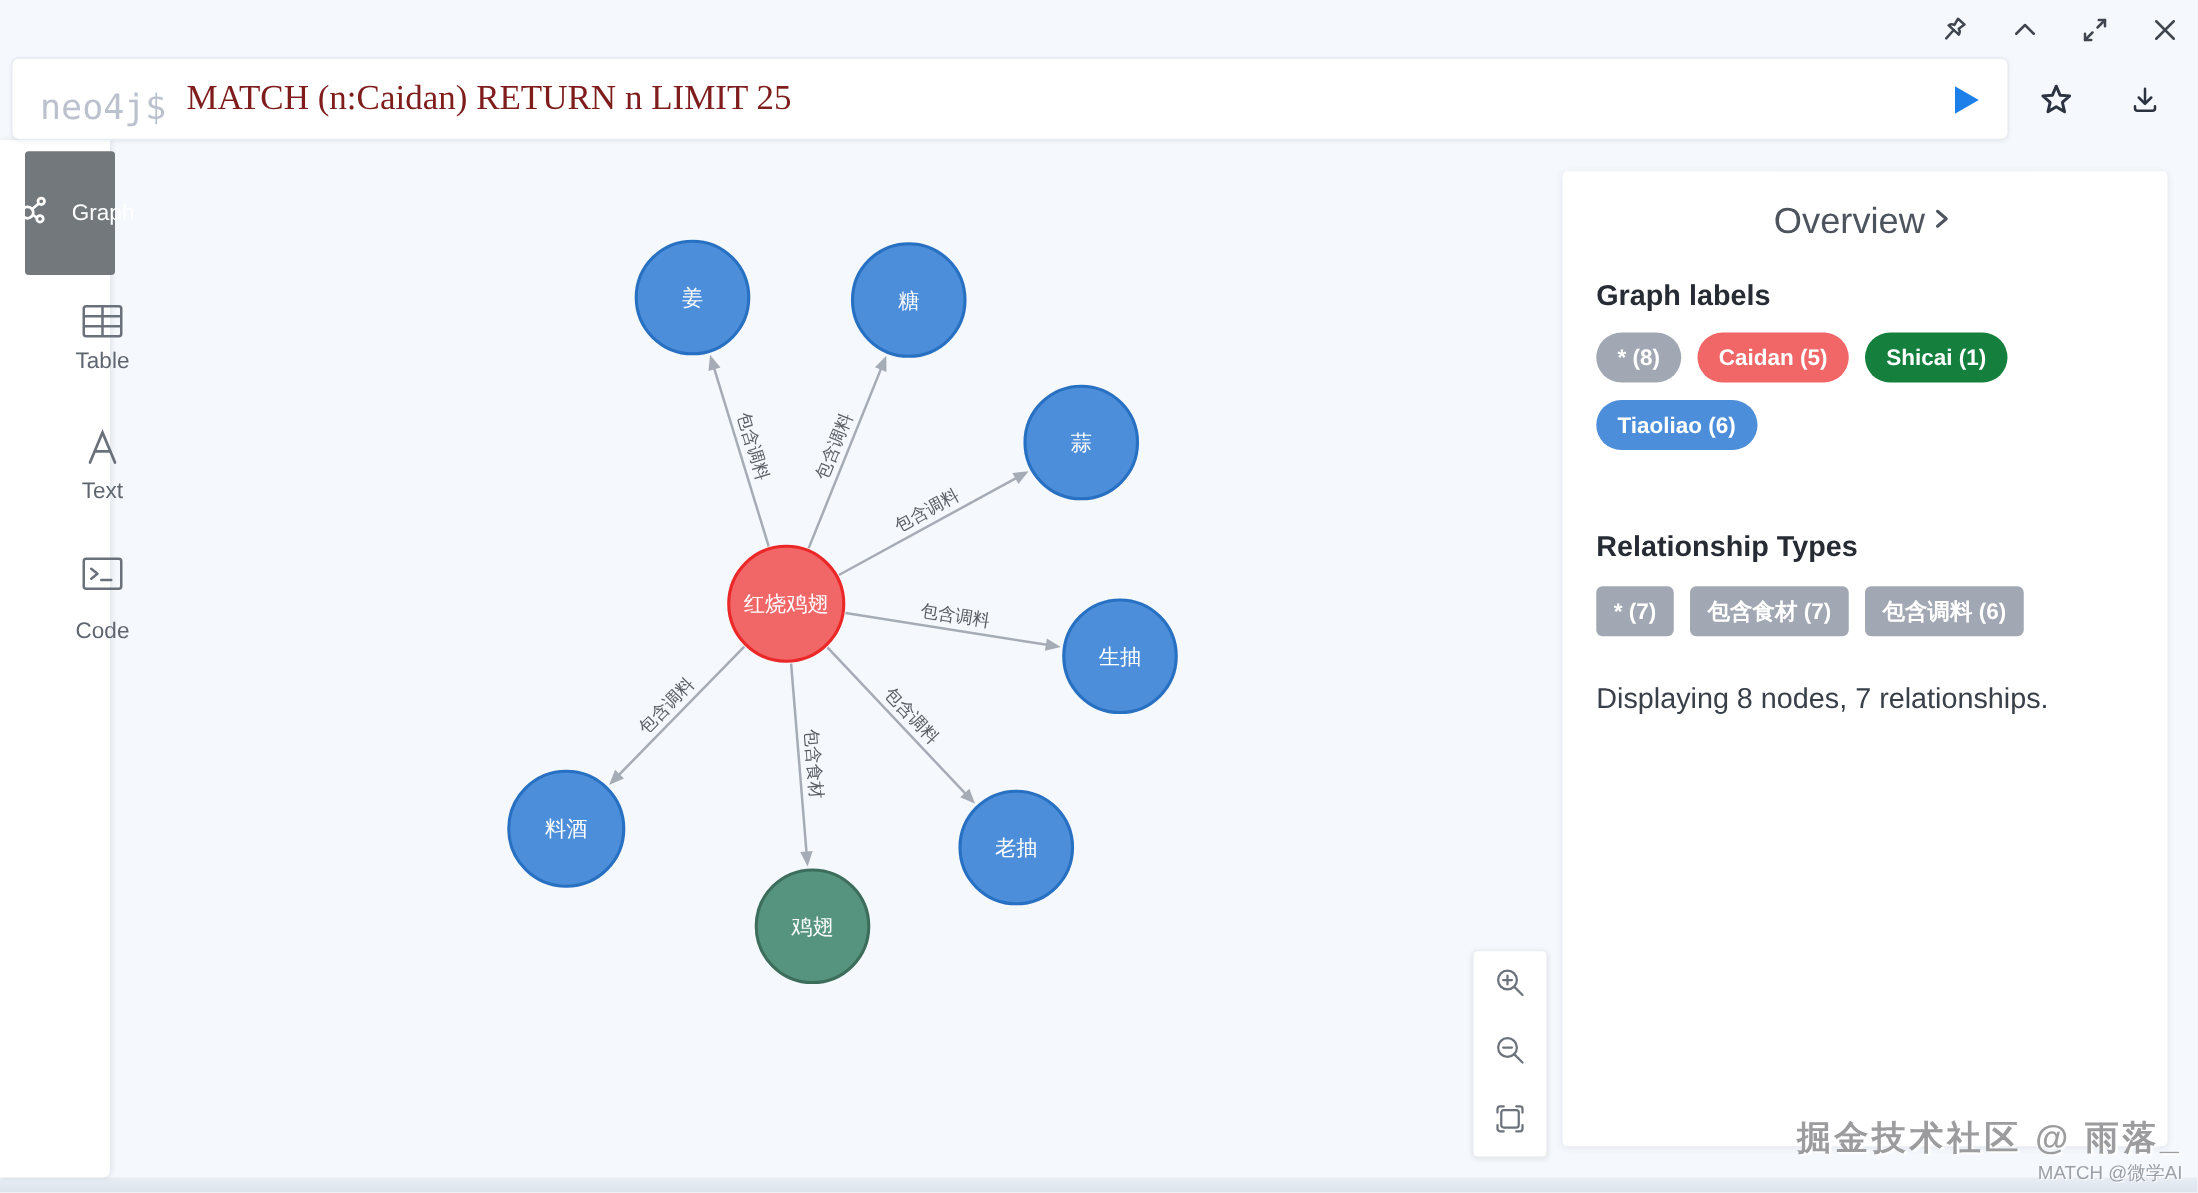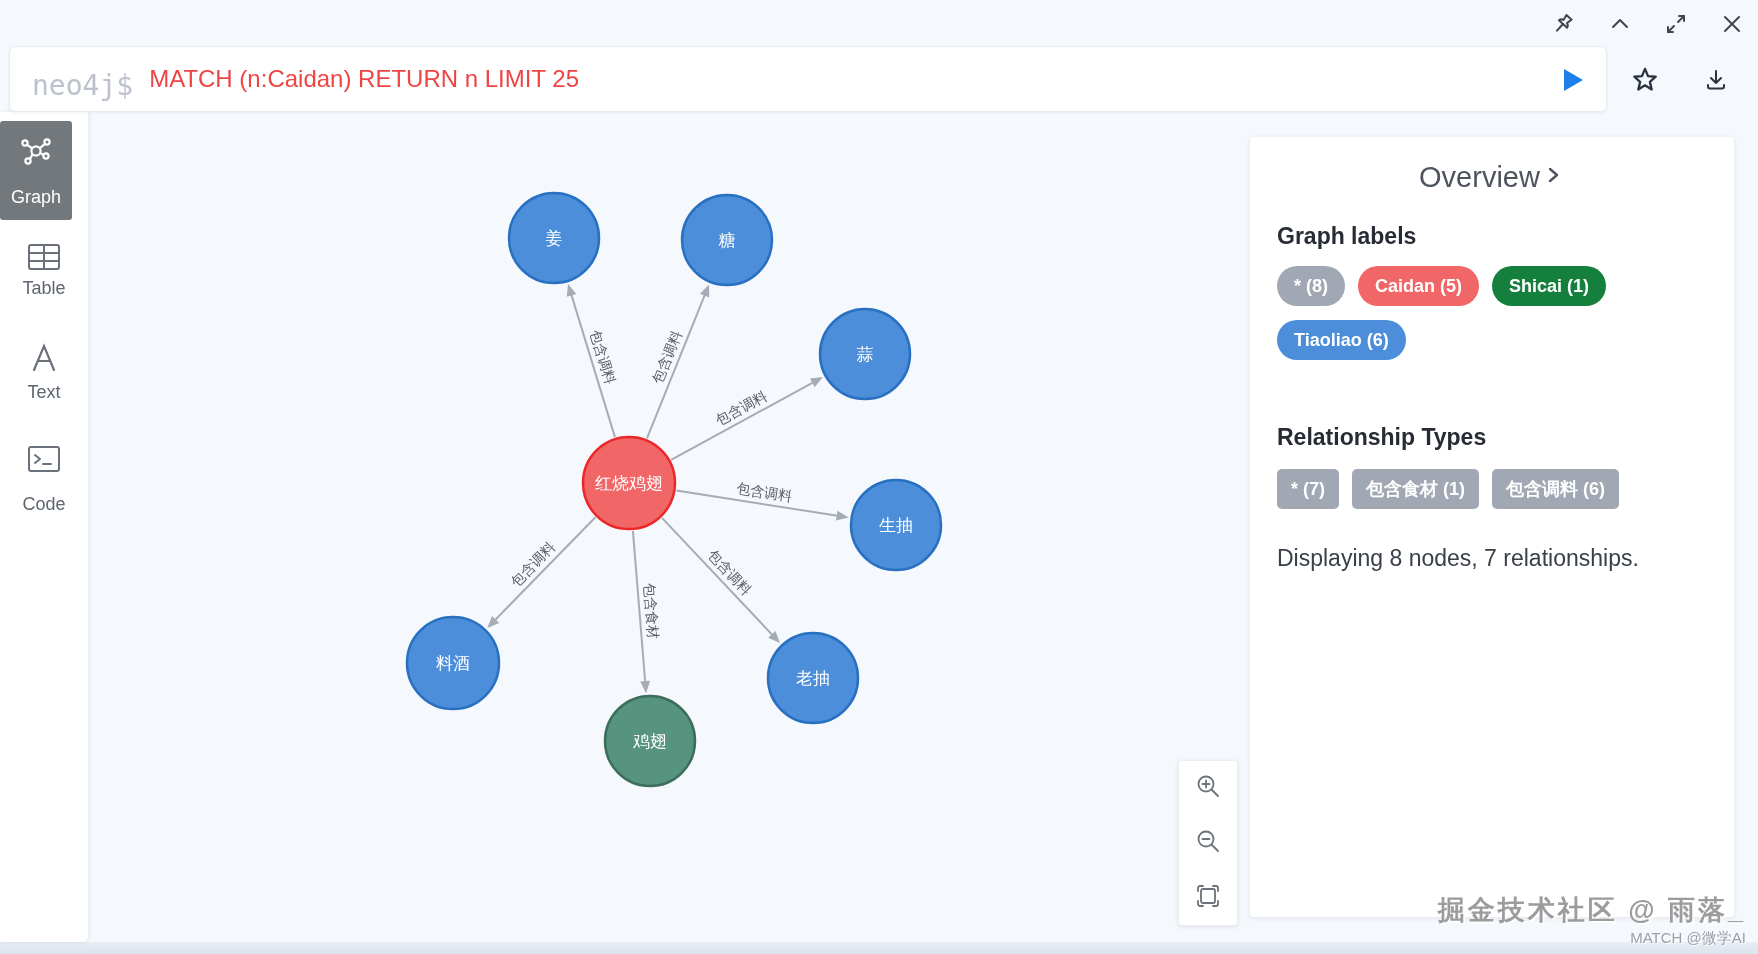--- a/index.html
+++ b/index.html
@@ -10,38 +10,38 @@
   .winbtn{position:absolute;top:10px;width:32px;height:32px;display:flex;align-items:center;
           justify-content:center;cursor:pointer;z-index:6;}
   .winbtn svg{stroke:#3f4650;stroke-width:2;fill:none;stroke-linecap:round;stroke-linejoin:round;}
 
   
   .query-card{position:absolute;left:9px;top:46px;width:1598px;height:66px;background:#fff;
               border:1px solid #e6eaf1;border-radius:6px;box-shadow:0 1px 3px rgba(60,70,90,.07);
               display:flex;align-items:center;padding:0 70px 0 22px;box-sizing:border-box;z-index:5;}
   .prompt{font-family:"DejaVu Sans Mono","Liberation Mono",monospace;font-size:28px;color:#bcc2cd;
           margin-right:16px;white-space:pre;margin-top:13px;}
-  .query{font-family:Liberation Sans, sans-serif;font-size:24px;color:#ef4444;
+  .query{font-family:Liberation Serif, serif;font-size:28px;color:#7f1d1d;
          white-space:pre;}
   .editor-btn{position:absolute;width:34px;height:34px;display:flex;align-items:center;
               justify-content:center;cursor:pointer;z-index:6;}
   .run-btn{left:1555px;top:65px;}
   .star-btn{left:1628px;top:65px;}
   .dl-btn{left:1699px;top:65px;}
   .editor-btn svg{stroke:#2c3340;stroke-width:2;fill:none;stroke-linecap:round;stroke-linejoin:round;}
 
   
   .view-sidebar{position:absolute;left:0;top:112px;width:88px;height:830px;background:#fff;
                 box-shadow:1px 0 4px rgba(60,70,90,.10);z-index:4;border-bottom-right-radius:6px;}
-  .graph-tile{position:absolute;left:0;top:9px;width:72px;height:99px;background:#73787c;
-              border-radius:3px;color:#fff;display:flex;flex-direction:column;align-items:center;
+  .graph-tile{position:absolute;left:20px;top:9px;width:72px;height:99px;background:#73787c;
+              border-radius:3px;color:#fff;display:flex;flex-direction:row;align-items:center;
               justify-content:center;gap:17px;cursor:pointer;}
   .graph-tile .lbl{font-size:18px;color:#fff;}
   .side-item{position:absolute;left:0;width:88px;display:flex;flex-direction:column;align-items:center;
-             gap:7px;cursor:pointer;}
+             gap:7px;cursor:pointer;padding-left:38px;}
   .side-item .lbl{font-size:18px;color:#5f6670;}
   .side-item svg,.graph-tile svg{display:block;}
 
   
   .graph-svg{position:absolute;left:0;top:0;z-index:1;}
   .edge-label{font-family:"Liberation Sans",sans-serif;font-size:14px;fill:#585c63;
               paint-order:stroke;stroke:#f5f8fc;stroke-width:4px;}
   .node-label{font-family:"Liberation Sans",sans-serif;font-size:17px;fill:#ffffff;}
 
   
@@ -319,21 +319,21 @@
     <div class="pill-row">
       <span class="pill" style="background: rgb(162, 168, 179);">* (8)</span>
       <span class="pill" style="background: rgb(241, 102, 103);">Caidan (5)</span>
       <span class="pill" style="background: #15803d;">Shicai (1)</span>
       <span class="pill" style="background: rgb(76, 142, 218);">Tiaoliao (6)</span>
     </div>
 
     <div class="section-heading rel-heading">Relationship Types</div>
     <div class="badge-row">
       <span class="badge" style="background: rgb(162, 168, 179);">* (7)</span>
-      <span class="badge" style="background: rgb(162, 168, 179);">包含食材 (1)</span>
+      <span class="badge" style="background: rgb(162, 168, 179);">包含食材 (7)</span>
       <span class="badge" style="background: rgb(162, 168, 179);">包含调料 (6)</span>
     </div>
 
     <div class="status-line">Displaying 8 nodes, 7 relationships.</div>
   </div>
 
   <div class="wm">
     <div class="wm1">掘金技术社区 @ 雨落_</div>
     <div class="wm2">MATCH @微学AI</div>
   </div>

